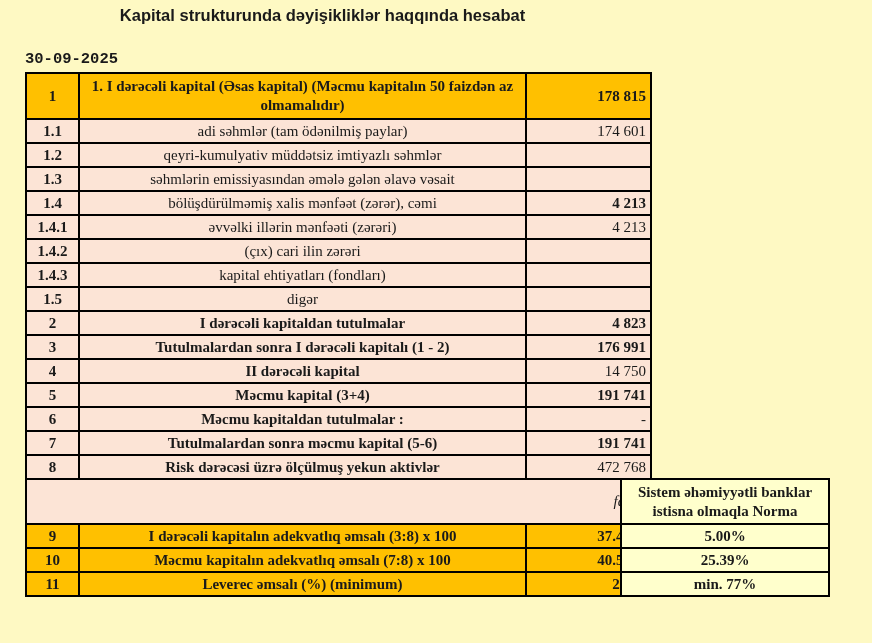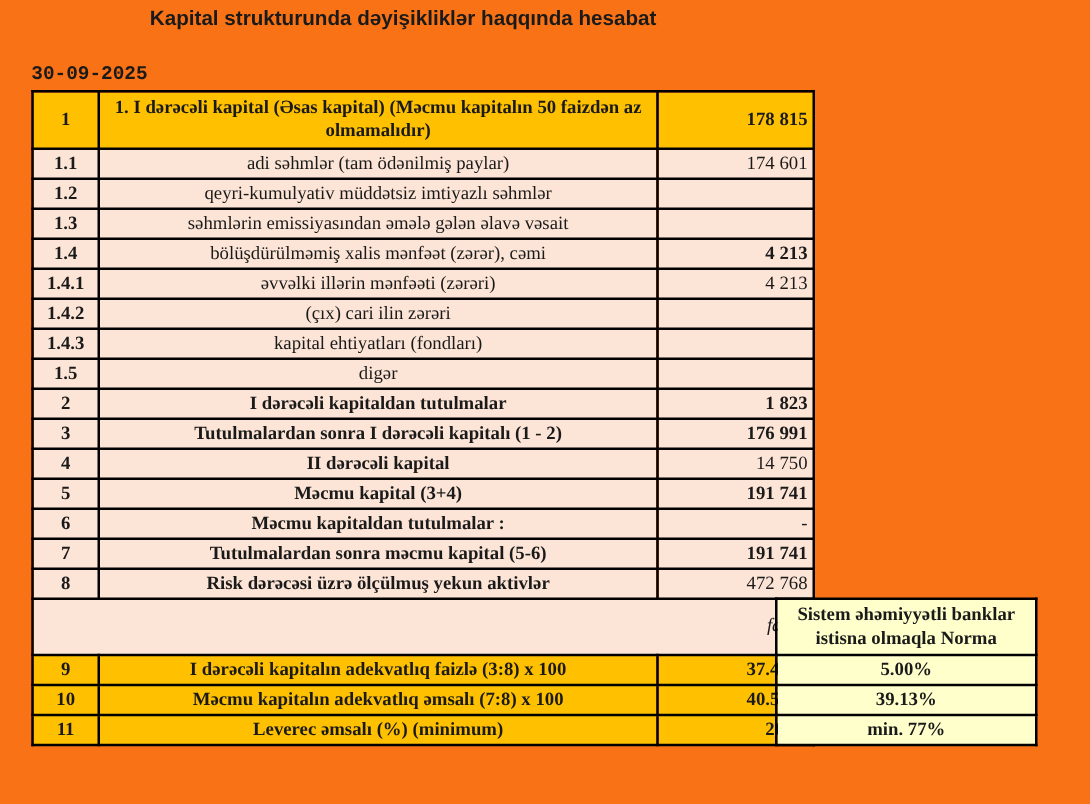--- a/index.html
+++ b/index.html
@@ -1,17 +1,17 @@
 <!DOCTYPE html>
 <html style="--orange: #FFC000; --peach: #FCE4D6; --yellow: #FFFFCC;"><head>
 <meta charset="utf-8">
 <style>
   html,body { margin:0; padding:0; background:#fff; }
   .page {
-    position:relative; width:872px; height:643px; background:#f97316;
+    position:relative; width:872px; height:643px; background:#fef9c3;
     font-family:"Liberation Serif", serif; color:#1a1a1a; overflow:hidden;
   }
   .title {
     position:absolute; top:6px; left:25px; width:595px; text-align:center;
     font-family:"Liberation Sans", sans-serif; font-weight:bold; font-size:16.5px; color:#1a1a1a;
   }
   .date {
     position:absolute; top:50px; left:25px;
     font-family:Liberation Mono, monospace; font-weight:bold; font-size:15.5px;
   }
@@ -90,21 +90,21 @@
       <td class="value"></td>
     </tr>
     <tr class="peach h24">
       <td class="num">1.5</td>
       <td class="label">digər</td>
       <td class="value"></td>
     </tr>
     <tr class="peach h24">
       <td class="num">2</td>
       <td class="label bold">I dərəcəli kapitaldan  tutulmalar</td>
-      <td class="value bold">1 823</td>
+      <td class="value bold">4 823</td>
     </tr>
     <tr class="peach h24">
       <td class="num">3</td>
       <td class="label bold">Tutulmalardan  sonra I dərəcəli kapitalı (1 - 2)</td>
       <td class="value bold">176 991</td>
     </tr>
     <tr class="peach h24">
       <td class="num">4</td>
       <td class="label bold">II dərəcəli  kapital</td>
       <td class="value">14 750</td>
@@ -127,21 +127,21 @@
     <tr class="peach h24">
       <td class="num">8</td>
       <td class="label bold">Risk dərəcəsi üzrə ölçülmuş  yekun aktivlər</td>
       <td class="value">472 768</td>
     </tr>
     <tr class="peach h45">
       <td class="value italic" colspan="3">faizlə</td>
     </tr>
     <tr class="orange h24">
       <td class="num">9</td>
-      <td class="label bold">I dərəcəli  kapitalın  adekvatlıq faizlə (3:8) x 100</td>
+      <td class="label bold">I dərəcəli  kapitalın  adekvatlıq əmsalı (3:8) x 100</td>
       <td class="value bold">37.44%</td>
     </tr>
     <tr class="orange h24">
       <td class="num">10</td>
       <td class="label bold">Məcmu kapitalın  adekvatlıq  əmsalı (7:8) x 100</td>
       <td class="value bold">40.56%</td>
     </tr>
     <tr class="orange h24">
       <td class="num">11</td>
       <td class="label bold">Leverec əmsalı (%) (minimum)</td>
@@ -152,21 +152,21 @@
 
   <table class="norm-table">
     <tbody>
         <tr class="h45">
       <td class="ycell norm-header">Sistem əhəmiyyətli banklar istisna olmaqla Norma</td>
     </tr>
     <tr class="h24">
       <td class="ycell">5.00%</td>
     </tr>
     <tr class="h24">
-      <td class="ycell">39.13%</td>
+      <td class="ycell">25.39%</td>
     </tr>
     <tr class="h24">
       <td class="ycell">min. 77%</td>
     </tr>
   </tbody>
     </table>
 
 </div>
 
 </body></html>

